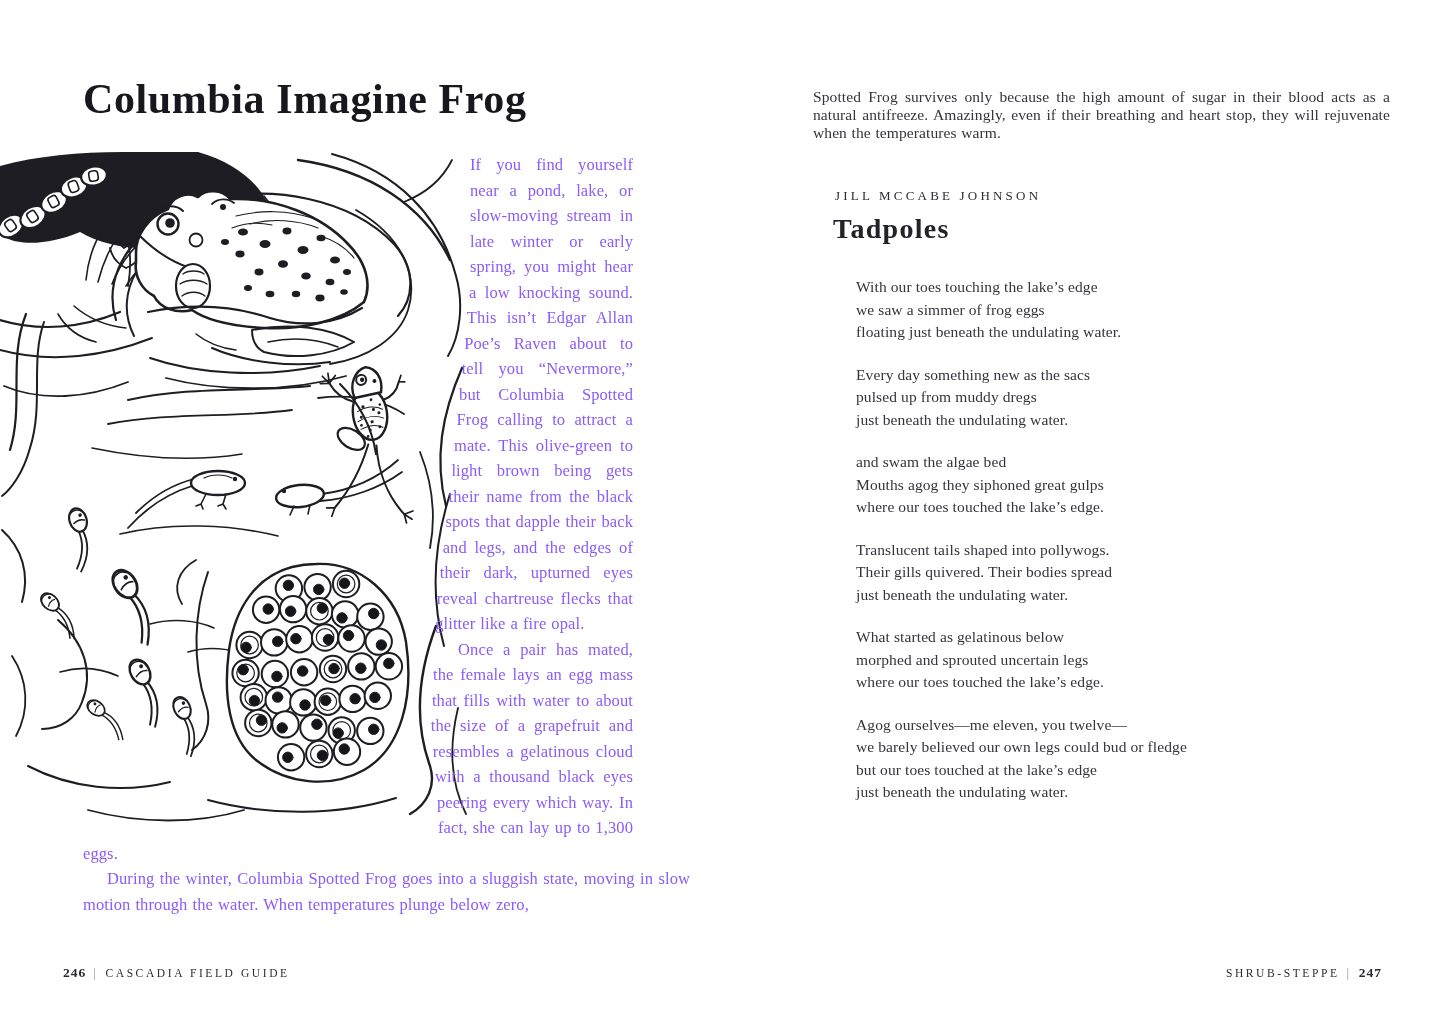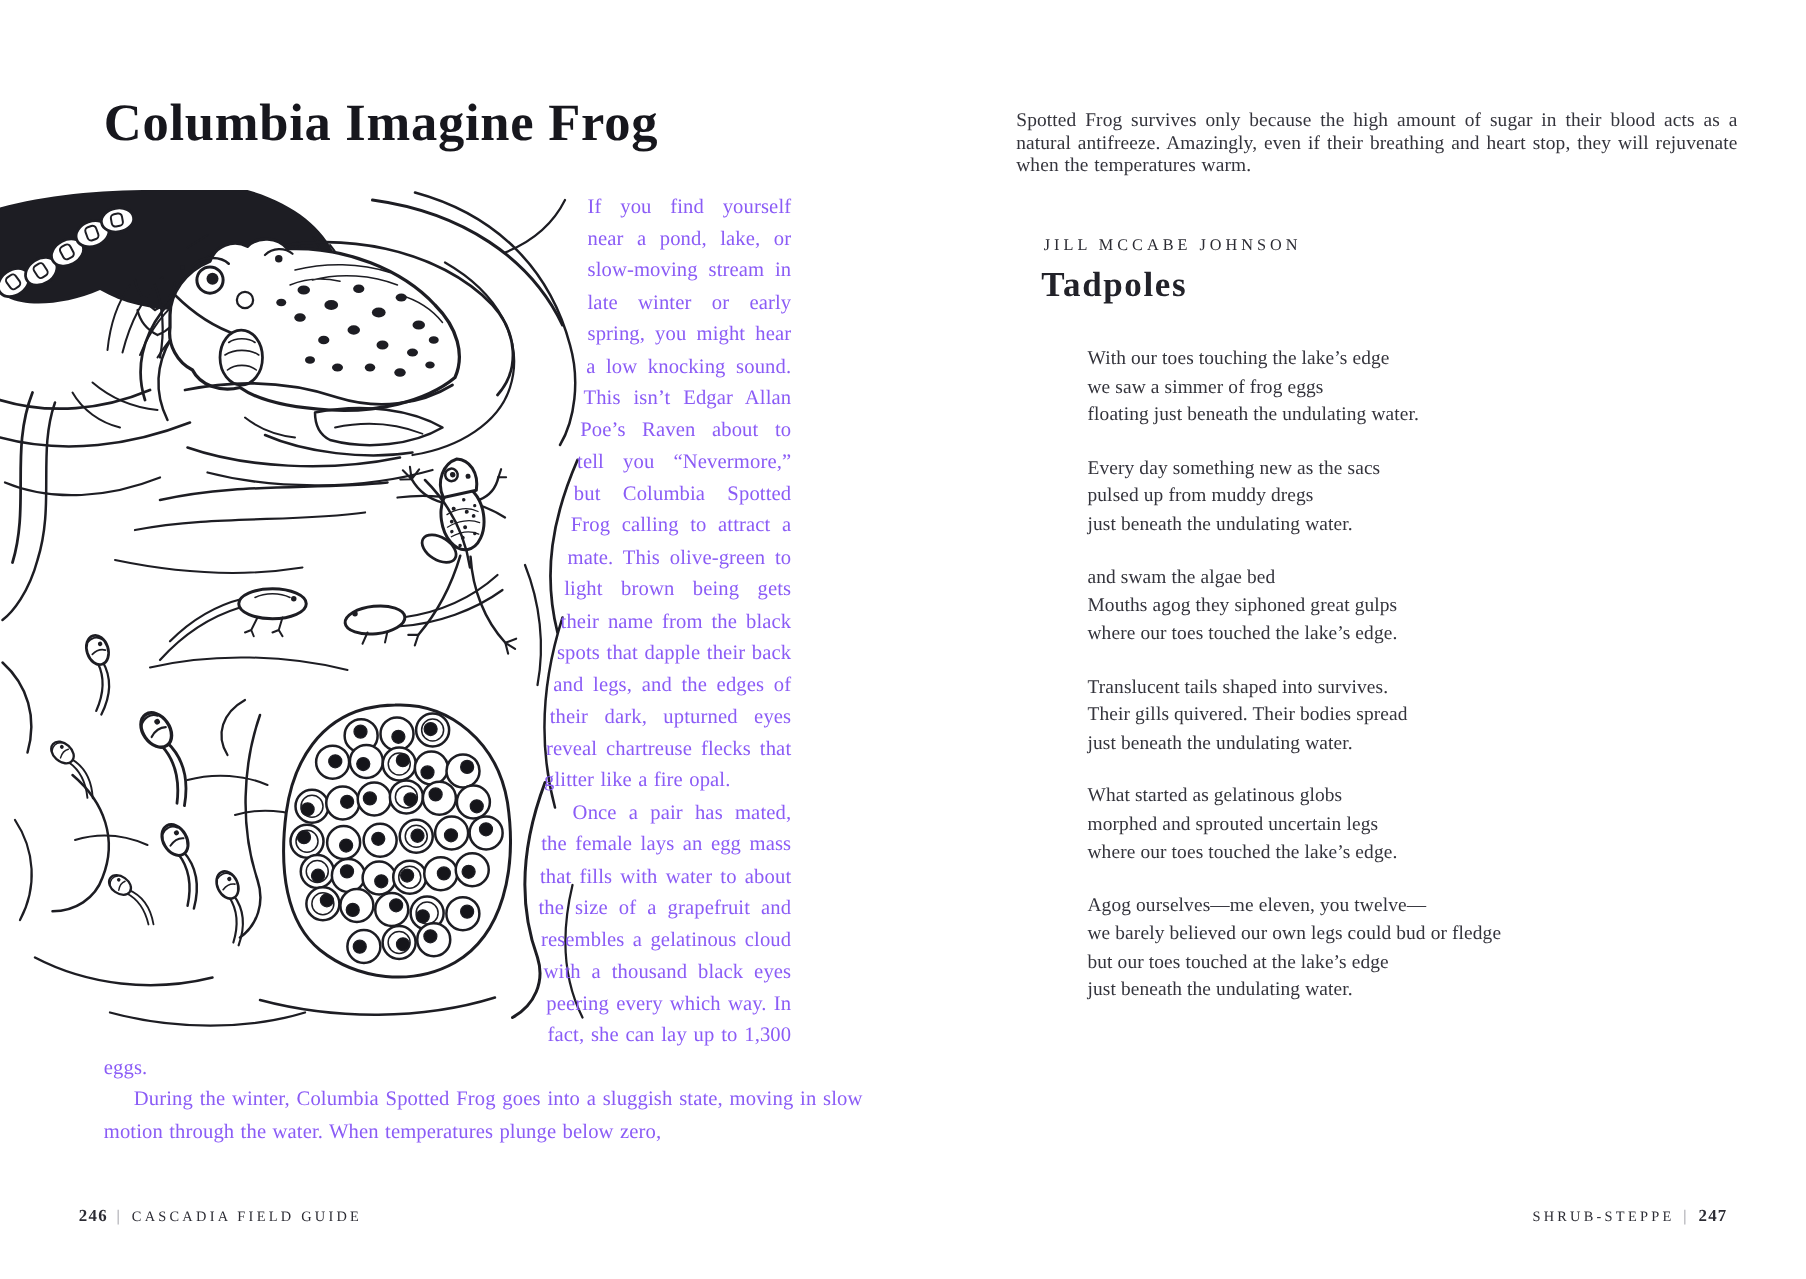--- a/index.html
+++ b/index.html
@@ -41,21 +41,21 @@
   }
   .rp-p.ind { text-indent:20px; }
   .poem-author {
     margin:46px 0 0 22px; font-size:13px; letter-spacing:3.2px;
     color:#2b2b33; font-weight:400;
   }
   .poem-title {
     margin:9px 0 0 20px; font-size:28px; letter-spacing:1.3px;
     color:#222229; font-weight:700;
   }
-  .poem { margin-left:57px; }
+  .poem { margin-left:43px; }
   .stanza { margin-top:20px; }
   .stanza.first { margin-top:31px; }
   .pline { font-size:15.5px; line-height:22.5px; color:#34343c; letter-spacing:0.1px; }
 
   
   .footer {
     position:absolute; bottom:42px; font-size:11.5px; letter-spacing:2.6px;
     color:#2b2b33; white-space:nowrap;
   }
   .footer .num { font-size:13.5px; font-weight:700; letter-spacing:1px; }
@@ -355,26 +355,26 @@
           <div class="pline">Every day something new as the sacs</div>
           <div class="pline">pulsed up from muddy dregs</div>
           <div class="pline">just beneath the undulating water.</div>
         </div>
         <div class="stanza">
           <div class="pline">and swam the algae bed</div>
           <div class="pline">Mouths agog they siphoned great gulps</div>
           <div class="pline">where our toes touched the lake’s edge.</div>
         </div>
         <div class="stanza">
-          <div class="pline">Translucent tails shaped into survives.</div>
+          <div class="pline">Translucent tails shaped into pollywogs.</div>
           <div class="pline">Their gills quivered. Their bodies spread</div>
           <div class="pline">just beneath the undulating water.</div>
         </div>
         <div class="stanza">
-          <div class="pline">What started as gelatinous globs</div>
+          <div class="pline">What started as gelatinous below</div>
           <div class="pline">morphed and sprouted uncertain legs</div>
           <div class="pline">where our toes touched the lake’s edge.</div>
         </div>
         <div class="stanza">
           <div class="pline">Agog ourselves—me eleven, you twelve—</div>
           <div class="pline">we barely believed our own legs could bud or fledge</div>
           <div class="pline">but our toes touched at the lake’s edge</div>
           <div class="pline">just beneath the undulating water.</div>
         </div>
       </div>

